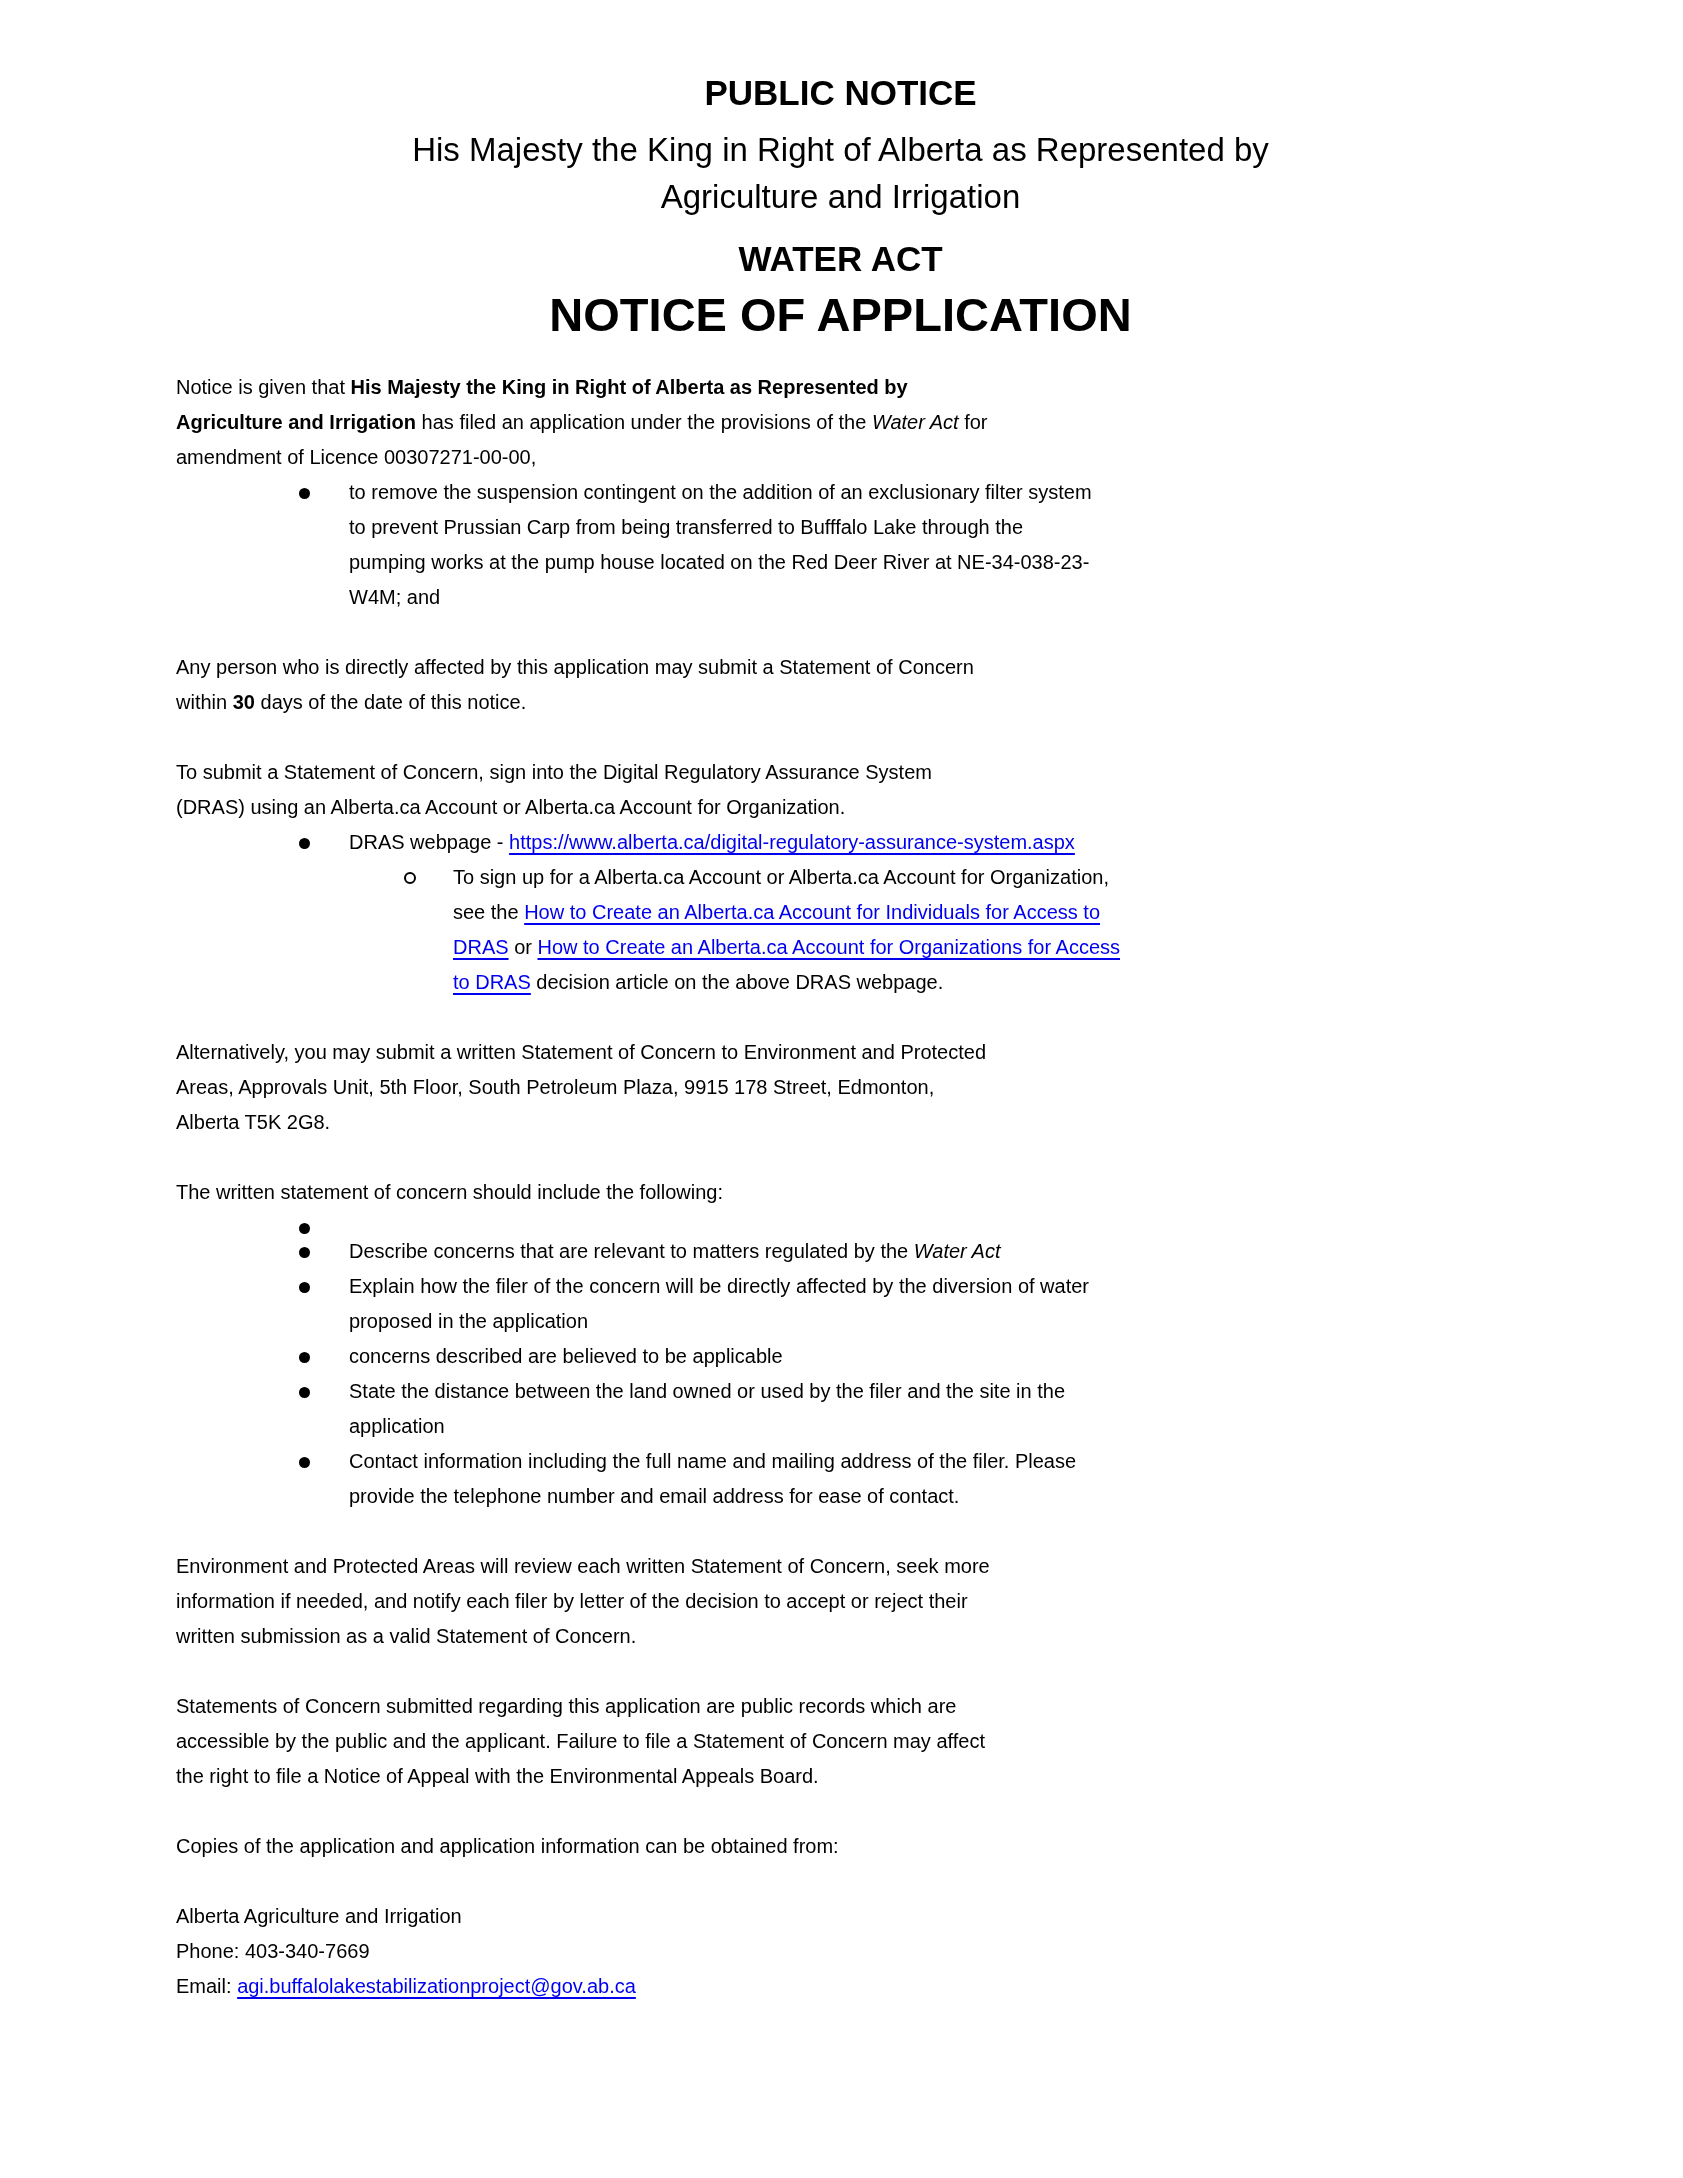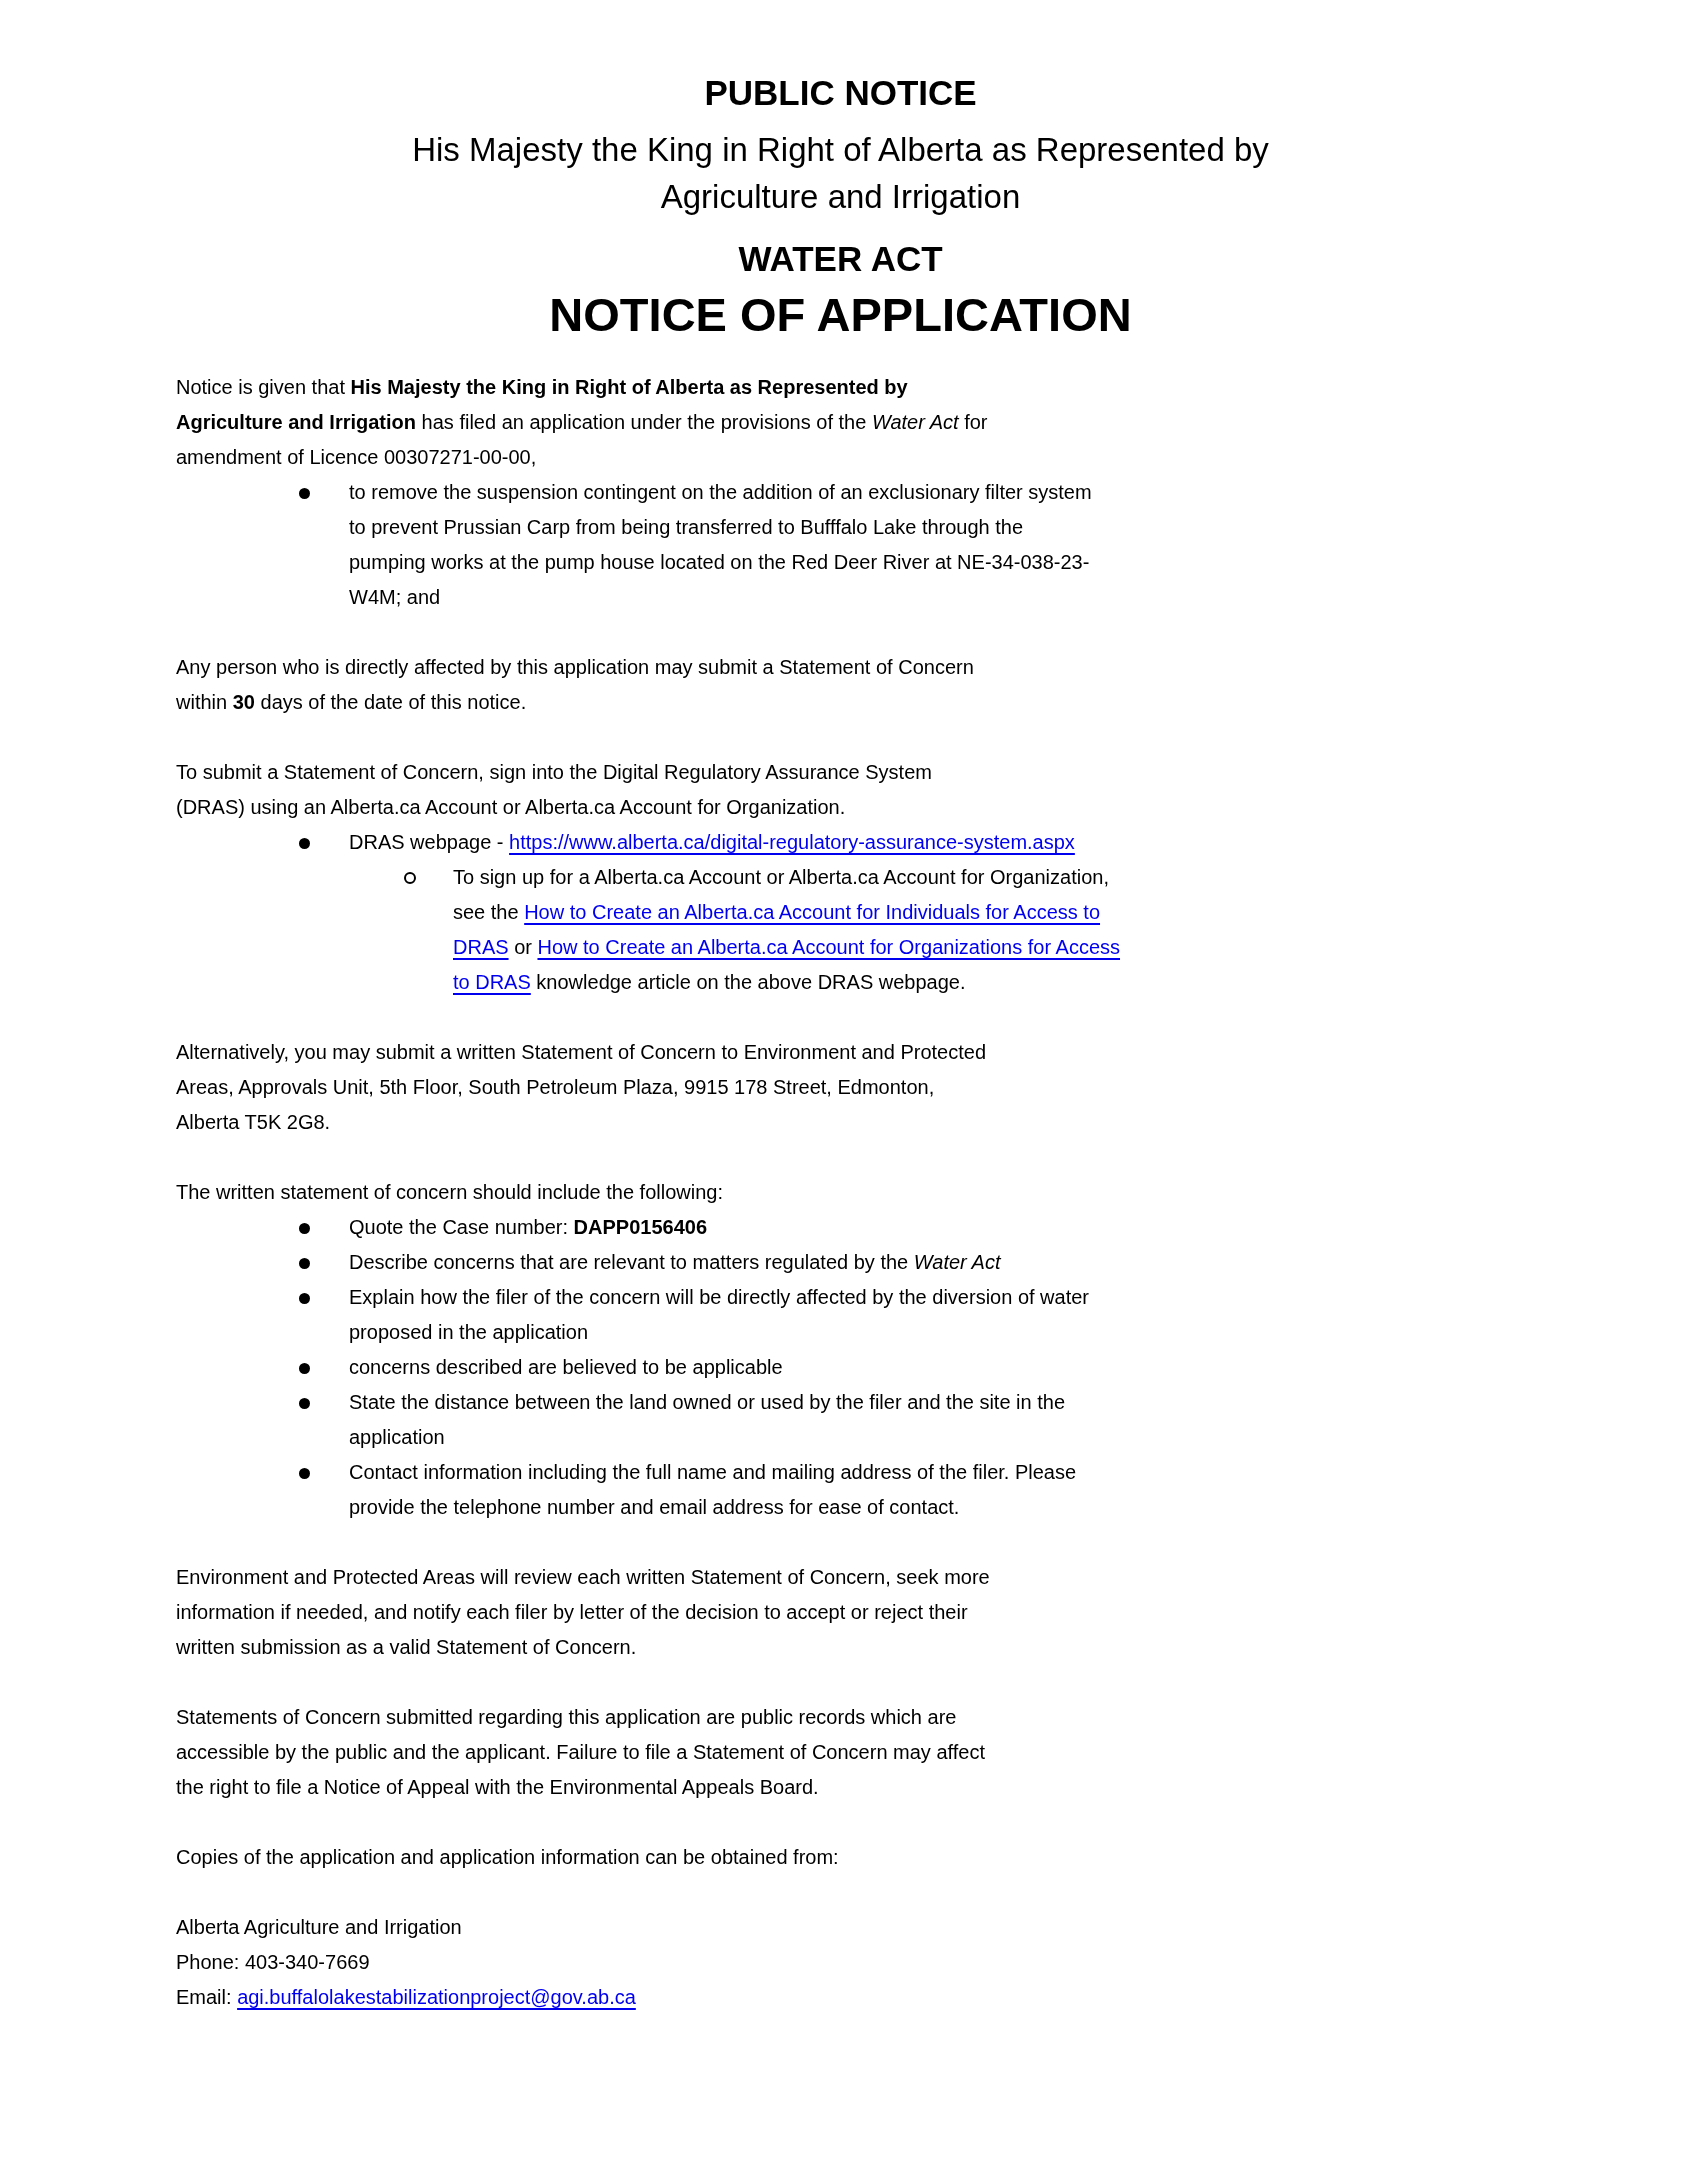--- a/index.html
+++ b/index.html
@@ -97,42 +97,39 @@
           </span>
       </div>
       <div class="li l2">
         <span class="mk">
             <span class="circ"></span>
           </span>
         <span class="tx">
             <span class="ln">To sign up for a Alberta.ca Account or Alberta.ca Account for Organization,</span>
             <span class="ln"><span>see the </span><a class="lk" href="#">How to Create an Alberta.ca Account for Individuals for Access to</a></span>
             <span class="ln"><a class="lk" href="#">DRAS</a><span> or </span><a class="lk" href="#">How to Create an Alberta.ca Account for Organizations for Access</a></span>
-            <span class="ln"><a class="lk" href="#">to DRAS</a><span> knowledge article on the above DRAS webpage.</span></span>
+            <span class="ln"><a class="lk" href="#">to DRAS</a><span> decision article on the above DRAS webpage.</span></span>
           </span>
       </div>
     </div>
 
     <div class="blk">
         <span class="ln">Alternatively, you may submit a written Statement of Concern to Environment and Protected</span>
         <span class="ln">Areas, Approvals Unit, 5th Floor, South Petroleum Plaza, 9915 178 Street, Edmonton,</span>
         <span class="ln">Alberta T5K 2G8.</span>
       </div>
 
     <div class="blk tight">
         <span class="ln">The written statement of concern should include the following:</span>
       </div>
 
     <div class="blk">
       <div class="li">
         <span class="mk">
             <span class="dot"></span>
-          </span>
-        <span class="tx">
-            <span class="ln"><span>Quote the Case number: </span><strong>DAPP0156406</strong></span>
           </span>
       </div>
       <div class="li">
         <span class="mk">
             <span class="dot"></span>
           </span>
         <span class="tx">
             <span class="ln"><span>Describe concerns that are relevant to matters regulated by the </span><em>Water Act</em></span>
           </span>
       </div>

